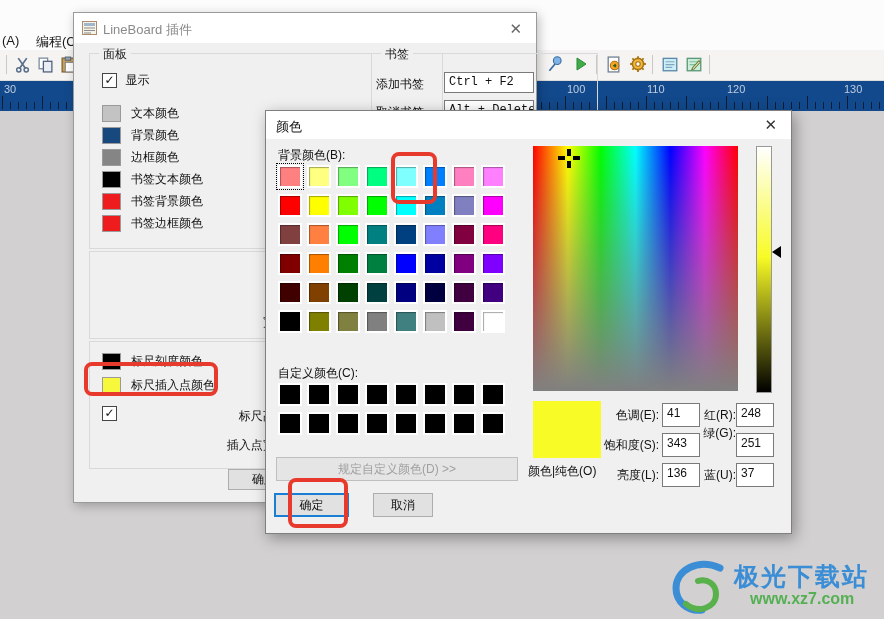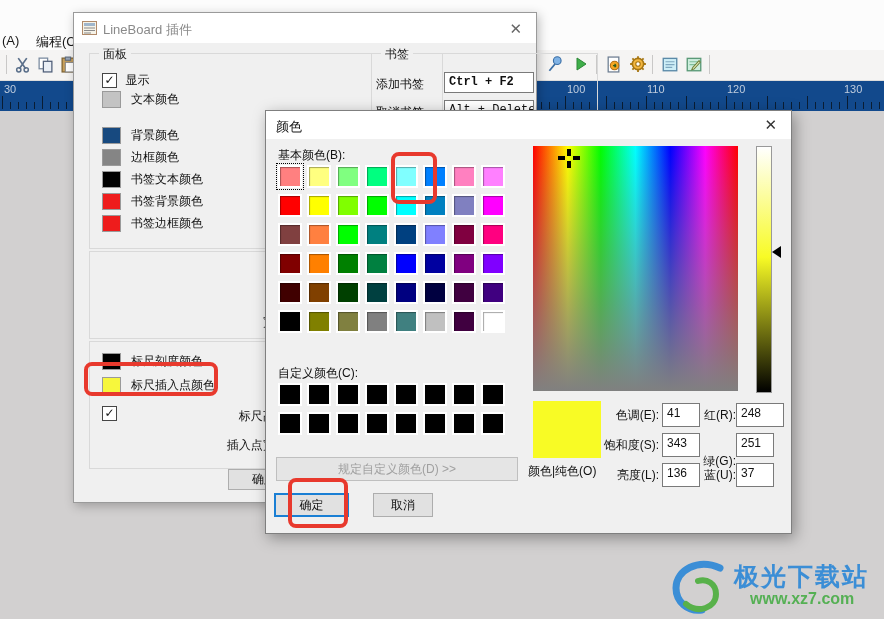--- a/index.html
+++ b/index.html
@@ -215,21 +215,21 @@
       <span class="dlg-title" style="left:29px;top:8px;">LineBoard 插件</span>
       <span class="close-x" style="right:14px;top:7px;">✕</span>
     </div>
 
     <div class="groupbox" style="left:15px;top:40px;width:352px;height:194px;">
       <span class="group-label">面板</span>
       <div class="crow" style="top:17px;">
         <span class="cb">✓</span>
         <span class="row-label" style="margin-left:4px;">显示</span>
       </div>
-      <div class="crow" style="top:36px;"><span class="swatch" style="background: rgb(195, 195, 195);"></span><span class="row-label">文本颜色</span></div>
+      <div class="crow" style="top:50px;"><span class="swatch" style="background: rgb(195, 195, 195);"></span><span class="row-label">文本颜色</span></div>
       <div class="crow" style="top:72px;"><span class="swatch" style="background: rgb(23, 73, 127);"></span><span class="row-label">背景颜色</span></div>
       <div class="crow" style="top:94px;"><span class="swatch" style="background: rgb(133, 133, 133);"></span><span class="row-label">边框颜色</span></div>
       <div class="crow" style="top:116px;"><span class="swatch" style="background: rgb(0, 0, 0);"></span><span class="row-label">书签文本颜色</span></div>
       <div class="crow" style="top:138px;"><span class="swatch" style="background: rgb(238, 28, 28);"></span><span class="row-label">书签背景颜色</span></div>
       <div class="crow" style="top:160px;"><span class="swatch" style="background: rgb(238, 28, 28);"></span><span class="row-label">书签边框颜色</span></div>
     </div>
 
     <div class="groupbox" style="left:15px;top:238px;width:352px;height:86px;">
       <span class="flabel" style="left:120px;top:62px;width:80px;">宽度:</span>
       <div class="field" style="left:203px;top:58px;width:44px;height:21px;">6</div>
@@ -246,37 +246,37 @@
       <div class="field" style="left:203px;top:62px;width:44px;height:21px;">27</div>
       <div class="spin" style="left:247px;top:62px;height:21px;"></div>
       <span class="flabel" style="left:100px;top:95px;width:100px;">插入点宽度:</span>
       <div class="field" style="left:203px;top:91px;width:44px;height:21px;">10</div>
       <div class="spin" style="left:247px;top:91px;height:21px;"></div>
     </div>
 
     <div class="groupbox" style="left:297px;top:40px;width:225px;height:194px;">
       <span class="group-label">书签</span>
       <span class="flabel" style="left:4px;top:22px;width:70px;text-align:left;">添加书签</span>
-      <div class="field mono" style="left:72px;top:18px;width:90px;height:21px;font-weight:bold;">Ctrl + F2</div>
+      <div class="field mono" style="left:72px;top:18px;width:90px;height:21px;">Ctrl + F2</div>
       <span class="flabel" style="left:4px;top:50px;width:70px;text-align:left;">取消书签</span>
       <div class="field mono" style="left:72px;top:46px;width:90px;height:21px;">Alt + Delete</div>
     </div>
 
     <div class="btn" style="left:154px;top:456px;width:72px;height:21px;">确定</div>
   </div>
 
   <div class="annot" style="left:84px;top:362px;width:126px;height:26px;"></div>
 
   <div class="abs dialog" style="left:265px;top:110px;width:525px;height:422px;border:1px solid #7f7f7f;box-shadow:3px 4px 14px rgba(0,0,0,.35);z-index:20;">
     <div class="titlebar" style="height:28px;">
       <span class="dlg-title" style="left:10px;top:7px;color:#111;">颜色</span>
       <span class="close-x" style="right:14px;top:5px;color:#333;">✕</span>
     </div>
 
-    <span class="flabel" style="left:12px;top:36px;text-align:left;">基本颜色(B):</span>
+    <span class="flabel" style="left:12px;top:36px;text-align:left;">背景颜色(B):</span>
 
     <div class="grid" style="left:12px;top:54px;" id="basic-grid">
         <div class="cell sel">
           <div class="inner" style="background: rgb(255, 128, 128);"></div>
         </div>
         <div class="cell">
           <div class="inner" style="background: rgb(255, 255, 128);"></div>
         </div>
         <div class="cell">
           <div class="inner" style="background: rgb(128, 255, 128);"></div>
@@ -482,25 +482,25 @@
     </div>
     <div class="lumbar"></div>
     <div class="lum-arrow" style="top:135px;"></div>
 
     <div class="abs" style="left: 267px; top: 290px; width: 68px; height: 57px; background: rgb(248, 251, 37);" id="preview-swatch"></div>
     <span class="flabel" style="left:262px;top:352px;text-align:left;">颜色|纯色(O)</span>
 
     <span class="flabel" style="left:325px;top:296px;width:68px;">色调(E):</span>
     <div class="field" style="left:396px;top:292px;width:38px;height:24px;">41</div>
     <span class="flabel" style="left:433px;top:296px;width:37px;">红(R):</span>
-    <div class="field" style="left:470px;top:292px;width:48px;height:24px;">248</div>
+    <div class="field" style="left:470px;top:292px;width:38px;height:24px;">248</div>
 
     <span class="flabel" style="left:315px;top:326px;width:78px;">饱和度(S):</span>
     <div class="field" style="left:396px;top:322px;width:38px;height:24px;">343</div>
-    <span class="flabel" style="left:433px;top:342px;width:37px;">绿(G):</span>
+    <span class="flabel" style="left:433px;top:314px;width:37px;">绿(G):</span>
     <div class="field" style="left:470px;top:322px;width:38px;height:24px;">251</div>
 
     <span class="flabel" style="left:325px;top:356px;width:68px;">亮度(L):</span>
     <div class="field" style="left:396px;top:352px;width:38px;height:24px;">136</div>
     <span class="flabel" style="left:433px;top:356px;width:37px;">蓝(U):</span>
     <div class="field" style="left:470px;top:352px;width:38px;height:24px;">37</div>
 
   </div>
 
   <div class="annot" style="left:391px;top:152px;width:38px;height:44px;"></div>

